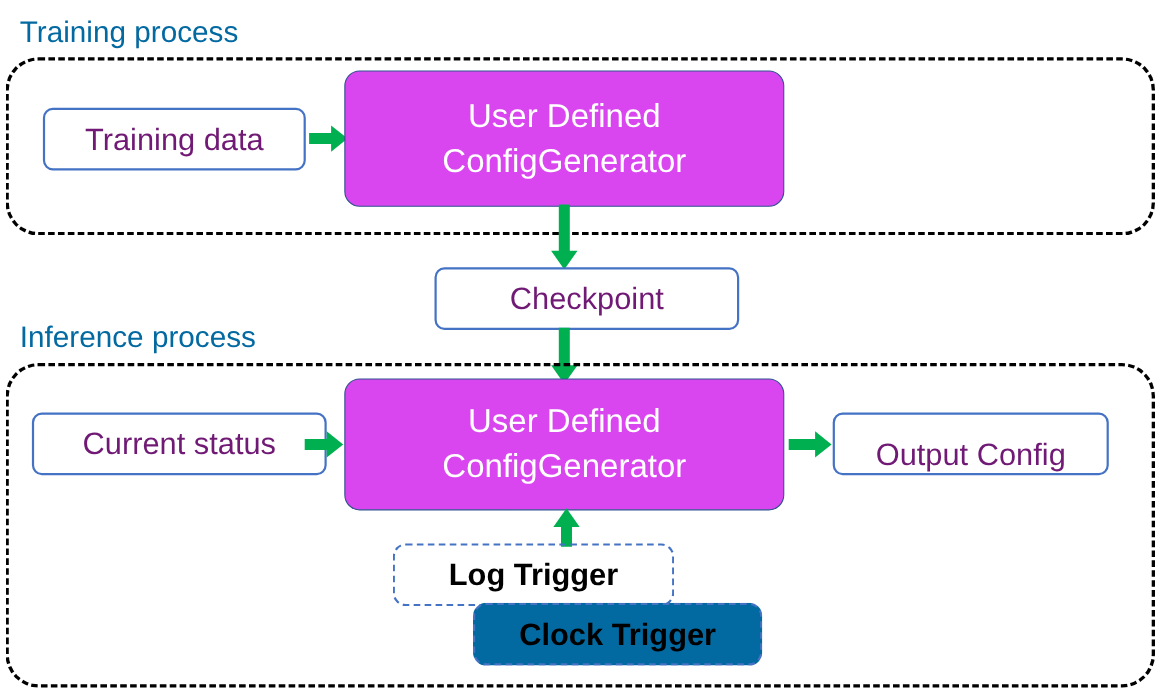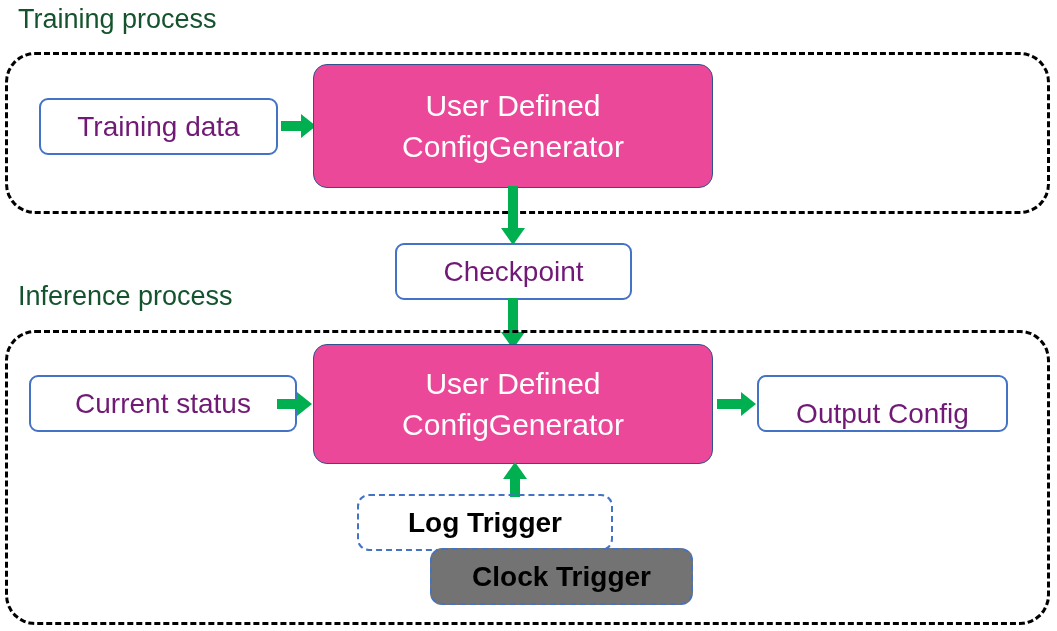--- a/index.html
+++ b/index.html
@@ -17,23 +17,24 @@
     height: 631px;
     background: #ffffff;
     overflow: hidden;
   }
 
   
   .section-title {
     position: absolute;
     font-size: 27px;
     line-height: 30px;
-    color: #14532d;
+    color: #0369a1;
     white-space: nowrap;
     font-weight: 400;
+    margin-top: 10px;
   }
 
   
   .process-container {
     position: absolute;
     border: 3px dashed #000000;
     border-radius: 30px;
     background: transparent;
     box-sizing: border-box;
   }
@@ -67,21 +68,21 @@
     color: #000000;
     font-size: 28px;
     line-height: 32px;
     white-space: nowrap;
     font-weight: bold;
   }
 
   
   .blue-box {
     position: absolute;
-    background: #ec4899;
+    background: #d946ef;
     border: 1.5px solid #2F528F;
     border-radius: 14px;
     box-sizing: border-box;
     display: flex;
     flex-direction: column;
     align-items: center;
     justify-content: center;
     color: #ffffff;
     font-size: 30px;
     line-height: 41px;
@@ -117,21 +118,21 @@
     <span>User Defined</span>
     <span>ConfigGenerator</span>
   </div>
 
   <div class="arrow" style="left:500px; top:186px;">
     <svg width="26" height="60" viewBox="0 0 26 60" aria-hidden="true">
       <path d="M8 0 L18 0 L18 42 L25 42 L13 59 L1 42 L8 42 Z" fill="#00B050"></path>
     </svg>
   </div>
 
-  <div class="white-box" style="left:395px; top:243px; width:237px; height:57px;">
+  <div class="white-box" style="left:395px; top:243px; width:277px; height:57px;">
     <span>Checkpoint</span>
   </div>
 
   <div class="arrow" style="left:500px; top:298px;">
     <svg width="26" height="52" viewBox="0 0 26 52" aria-hidden="true">
       <path d="M8 0 L18 0 L18 34 L25 34 L13 51 L1 34 L8 34 Z" fill="#00B050"></path>
     </svg>
   </div>
 
   <div class="section-title" style="left:18px; top:281px;text-align:center;">Inference process</div>
@@ -166,17 +167,17 @@
   <div class="arrow" style="left:502px; top:462px;">
     <svg width="26" height="36" viewBox="0 0 26 36" aria-hidden="true">
       <path d="M13 0 L25 17 L18 17 L18 35 L8 35 L8 17 L1 17 Z" fill="#00B050"></path>
     </svg>
   </div>
 
   <div class="trigger-box" style="left:357px; top:494px; width:256px; height:57px; z-index:1;">
     <span>Log Trigger</span>
   </div>
 
-  <div class="trigger-box" style="left:430px; top:548px; width:263px; height:57px; z-index:2; background:#737373;align-items:center;">
+  <div class="trigger-box" style="left:430px; top:548px; width:263px; height:57px; z-index:2; background:#0369a1;align-items:center;">
     <span>Clock Trigger</span>
   </div>
 
 </div>
 
 </body></html>

